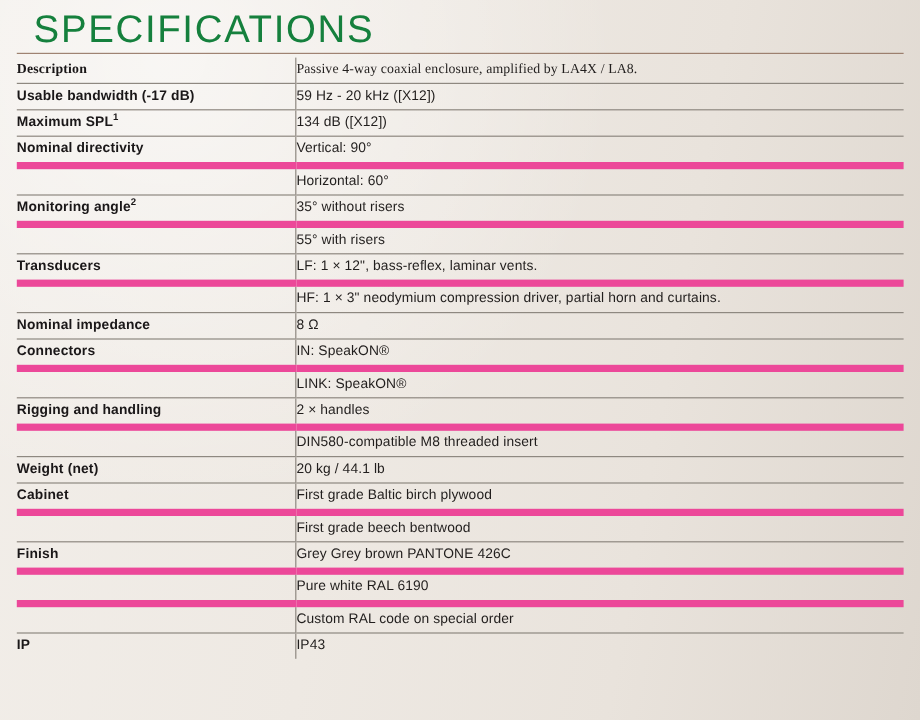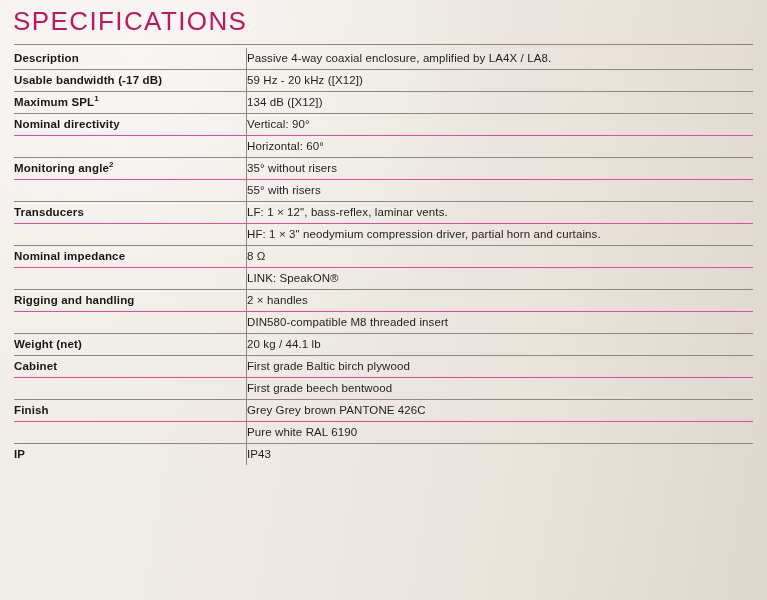--- a/index.html
+++ b/index.html
@@ -23,26 +23,26 @@
       radial-gradient(circle at 18% 8%, rgba(255,255,255,0.55) 0%, rgba(255,255,255,0) 45%),
       linear-gradient(100deg, #f2eee9 0%, #eee9e3 40%, #e9e3dc 70%, #ded7cf 100%);
   }
   .page {
     position: absolute;
     inset: 0;
     padding: 0;
   }
   .title {
     position: absolute;
-    left: 13px;
+    left: 28px;
     top: 6px;
-    font-size: 26px;
+    font-size: 32px;
     letter-spacing: 1.4px;
     font-weight: 400;
-    color: #be185d;
+    color: #15803d;
     font-family: "Liberation Sans", sans-serif;
   }
   .title-rule {
     position: absolute;
     left: 14px;
     top: 44px;
     width: 739px;
     height: 1px;
     background: #8f6f5c;
     opacity: 0.85;
@@ -54,24 +54,25 @@
     width: 739px;
     border-collapse: collapse;
     font-size: 11.5px;
   }
   table.spec td {
     vertical-align: middle;
     padding: 0;
     border-top: 1px solid #8e8880;
   }
   table.spec tr.sub td {
-    border-top: 1px solid #ec4899;
+    border-top: 6px solid #ec4899;
   }
   table.spec tr:first-child td {
     border-top: none;
+    font-family: Liberation Serif, serif;
   }
   td.label {
     width: 232px;
     padding: 4px 8px 4px 6px;
     font-weight: bold;
     font-size: 11.5px;
     color: #1a1718;
     letter-spacing: 0.15px;
   }
   td.value {
@@ -140,20 +141,24 @@
           <td class="value row-h">LF: 1 × 12", bass-reflex, laminar vents.</td>
         </tr>
         <tr class="sub">
           <td class="label row-h spacer-left"></td>
           <td class="value row-h">HF: 1 × 3" neodymium compression driver, partial horn and curtains.</td>
         </tr>
         <tr>
           <td class="label row-h">Nominal impedance</td>
           <td class="value row-h">8 Ω</td>
         </tr>
+        <tr>
+          <td class="label row-h">Connectors</td>
+          <td class="value row-h">IN: SpeakON®</td>
+        </tr>
         <tr class="sub">
           <td class="label row-h spacer-left"></td>
           <td class="value row-h">LINK: SpeakON®</td>
         </tr>
         <tr>
           <td class="label row-h">Rigging and handling</td>
           <td class="value row-h">2 × handles</td>
         </tr>
         <tr class="sub">
           <td class="label row-h spacer-left"></td>
@@ -172,19 +177,23 @@
           <td class="value row-h">First grade beech bentwood</td>
         </tr>
         <tr>
           <td class="label row-h">Finish</td>
           <td class="value row-h">Grey Grey brown PANTONE 426C</td>
         </tr>
         <tr class="sub">
           <td class="label row-h spacer-left"></td>
           <td class="value row-h">Pure white RAL 6190</td>
         </tr>
+        <tr class="sub">
+          <td class="label row-h spacer-left"></td>
+          <td class="value row-h">Custom RAL code on special order</td>
+        </tr>
         <tr>
           <td class="label row-h">IP</td>
           <td class="value row-h">IP43</td>
         </tr>
       </tbody>
   </table>
 </div>
 
 </body></html>

